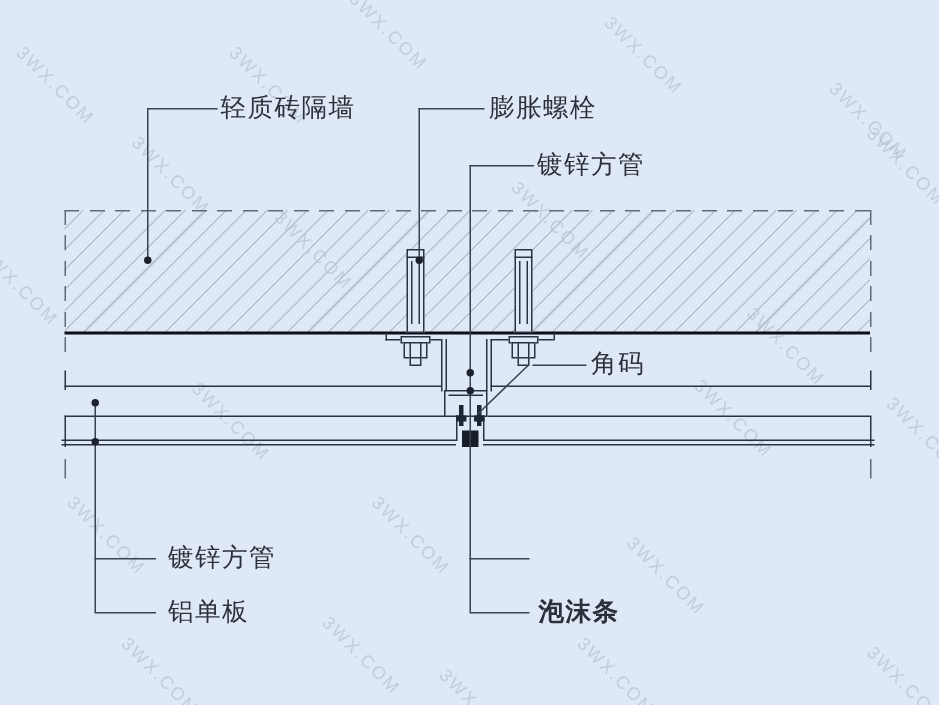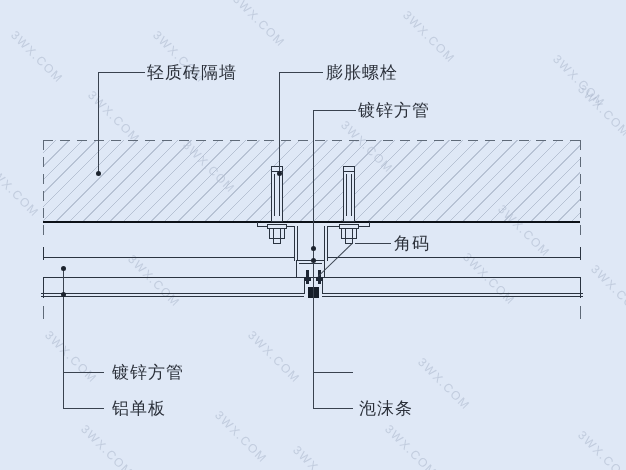--- a/index.html
+++ b/index.html
@@ -114,21 +114,21 @@
     <div class="hl ld" style="left:63px;top:408px;width:41px;"></div>
     <div class="hl ld" style="left:313px;top:372px;width:40px;"></div>
     <div class="hl ld" style="left:313px;top:408px;width:40px;"></div>
 
     <span class="lbl" style="left:147px;top:63px;">轻质砖隔墙</span>
     <span class="lbl" style="left:326px;top:63px;">膨胀螺栓</span>
     <span class="lbl" style="left:358px;top:101px;">镀锌方管</span>
     <span class="lbl" style="left:394px;top:234px;">角码</span>
     <span class="lbl" style="left:112px;top:363px;">镀锌方管</span>
     <span class="lbl" style="left:112px;top:399px;">铝单板</span>
-    <span class="lbl" style="left:359px;top:399px;">泡沫条</span>
+    <span class="lbl" style="left:359px;top:399px;font-weight:bold;">泡沫条</span>
   </div>
 <span class="wm" style="left: 240px; top: -8px;">3WX.COM</span>
     <span class="wm" style="left: 410px; top: 8px;">3WX.COM</span>
     <span class="wm" style="left: 560px; top: 52px;">3WX.COM</span>
     <span class="wm" style="left: 18px; top: 28px;">3WX.COM</span>
     <span class="wm" style="left: 95px; top: 88px;">3WX.COM</span>
     <span class="wm" style="left: 585px; top: 82px;">3WX.COM</span>
     <span class="wm" style="left: 190px; top: 138px;">3WX.COM</span>
     <span class="wm" style="left: 348px; top: 118px;">3WX.COM</span>
     <span class="wm" style="left: -6px; top: 162px;">3WX.COM</span>

